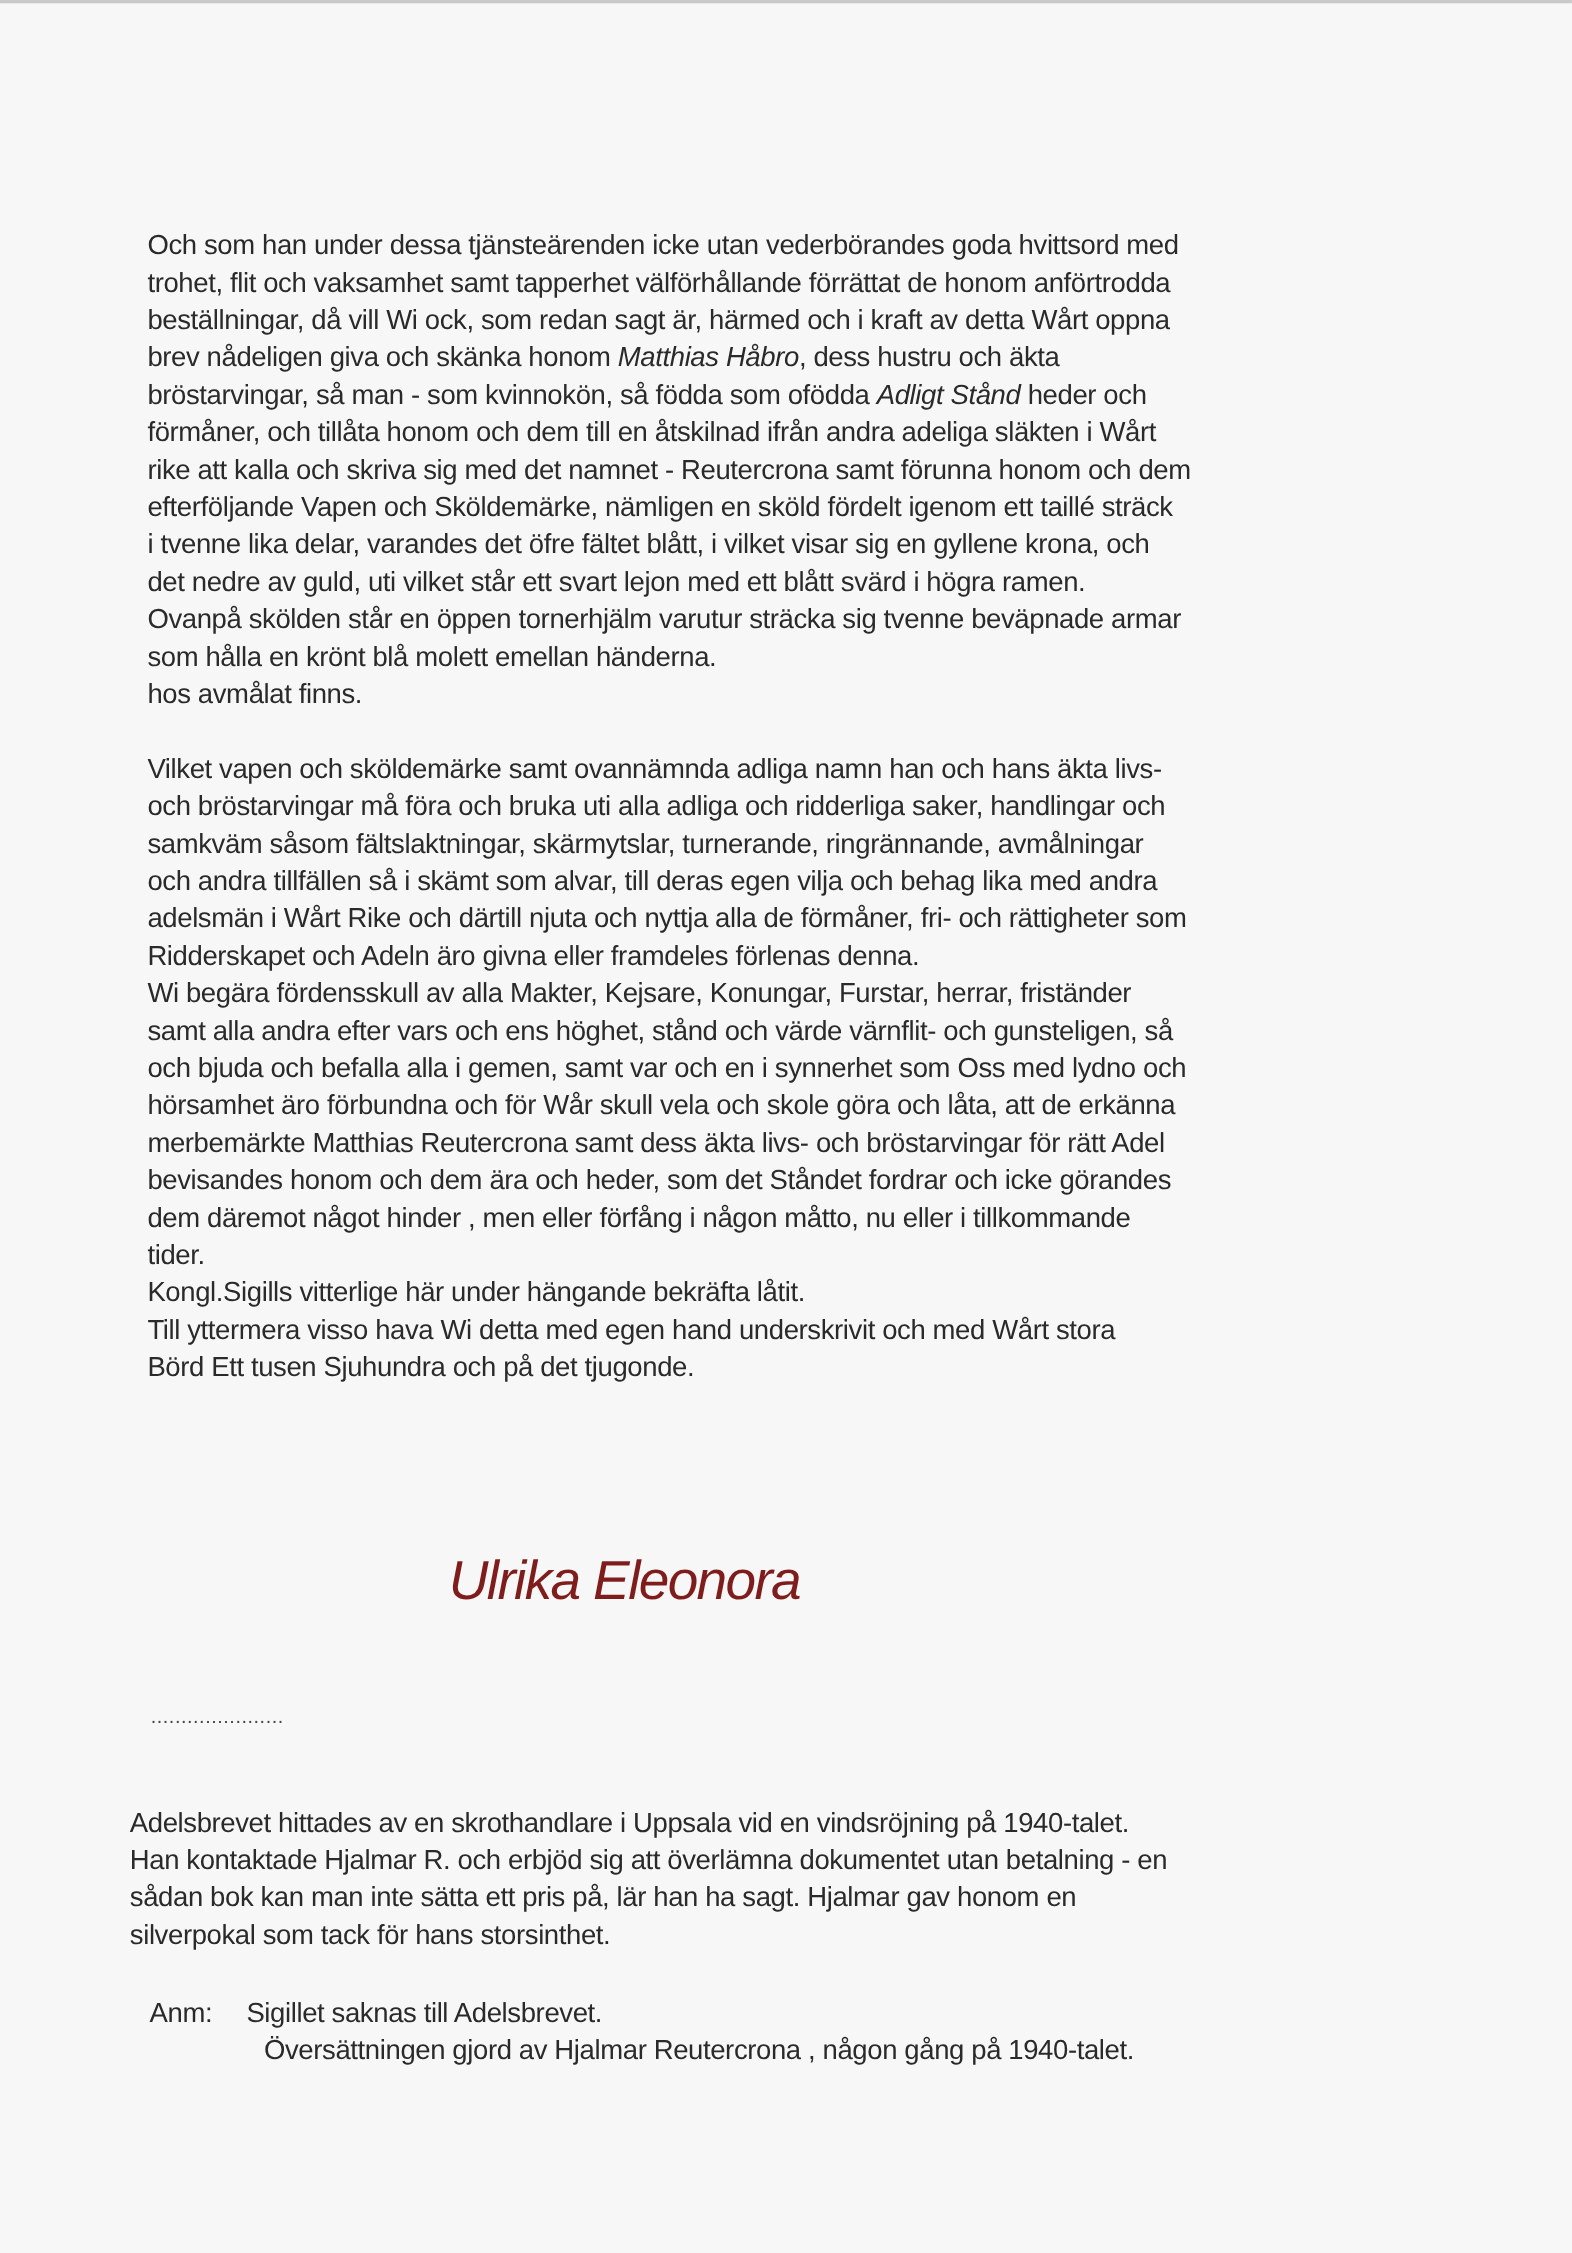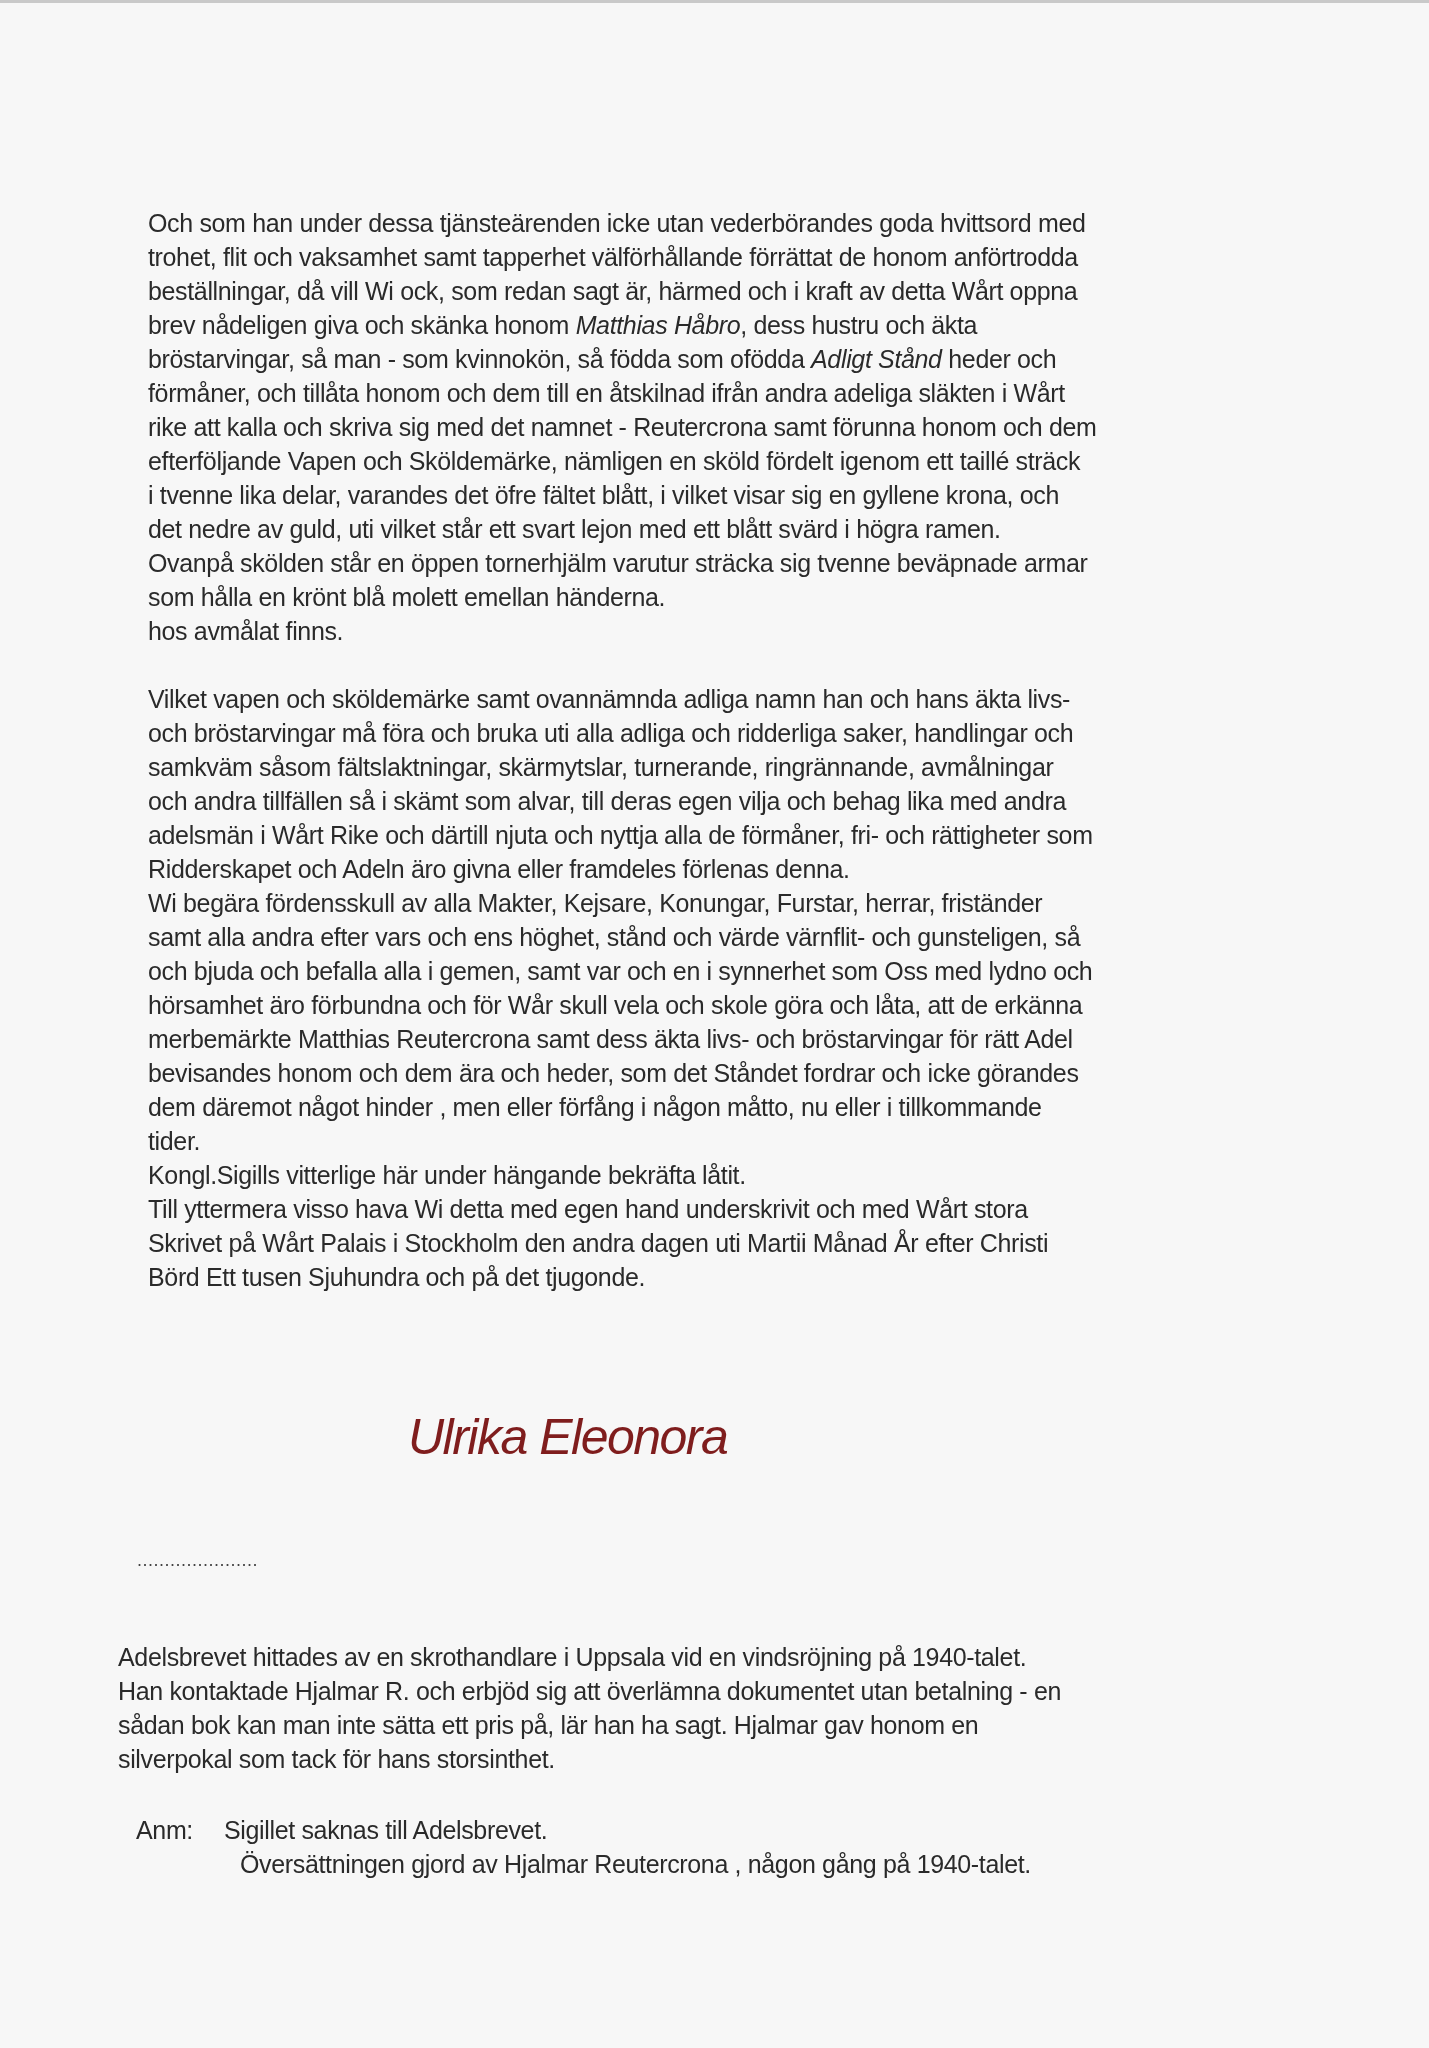--- a/index.html
+++ b/index.html
@@ -20,21 +20,20 @@
       left: 0; top: 0;
       width: 1429px;
       height: 3px;
       background: #c9c9c9;
     }
     .page {
       position: absolute;
       left: 134px;
       top: 206px;
       width: 1180px;
-      margin-left: 14px;
     }
     .para {
       font-size: 25px;
       line-height: 34px;
       letter-spacing: -0.35px;
       margin: 0;
     }
     .para .line {
       display: block;
       white-space: nowrap;
@@ -121,21 +120,20 @@
       <span class="line"><span>Wi begära fördensskull av alla Makter, Kejsare, Konungar, Furstar, herrar, friständer</span></span>
       <span class="line"><span>samt alla andra efter vars och ens höghet, stånd och värde värnflit- och gunsteligen, så</span></span>
       <span class="line"><span>och bjuda och befalla alla i gemen, samt var och en i synnerhet som Oss med lydno och</span></span>
       <span class="line"><span>hörsamhet äro förbundna och för Wår skull vela och skole göra och låta, att de erkänna</span></span>
       <span class="line"><span>merbemärkte Matthias Reutercrona samt dess äkta livs- och bröstarvingar för rätt Adel</span></span>
       <span class="line"><span>bevisandes honom  och dem ära och heder, som det Ståndet fordrar och icke görandes</span></span>
       <span class="line"><span>dem däremot något hinder , men eller förfång i någon mått­o, nu eller i tillkommande</span></span>
       <span class="line"><span>tider.</span></span>
       <span class="line"><span>Kongl.Sigills vitterlige här under hängande bekräfta låtit.</span></span>
       <span class="line"><span>Till yttermera visso hava Wi  detta med egen hand underskrivit och med Wårt stora</span></span>
-      <span class="line"><span>Skrivet på Wårt Palais i Stockholm den andra dagen uti Martii Månad År efter Christi</span></span>
       <span class="line"><span>Börd Ett tusen Sjuhundra och på det tjugonde.</span></span>
     </p>
 </div>
 
 <div class="signature">Ulrika Eleonora</div>
 <div class="dots">......................</div>
 
 <div class="note para">
   <span class="line">Adelsbrevet hittades av en skrothandlare i Uppsala vid en vindsröjning på 1940-talet.</span>
   <span class="line">Han kontaktade Hjalmar R. och erbjöd sig att överlämna dokumentet utan betalning - en</span>

